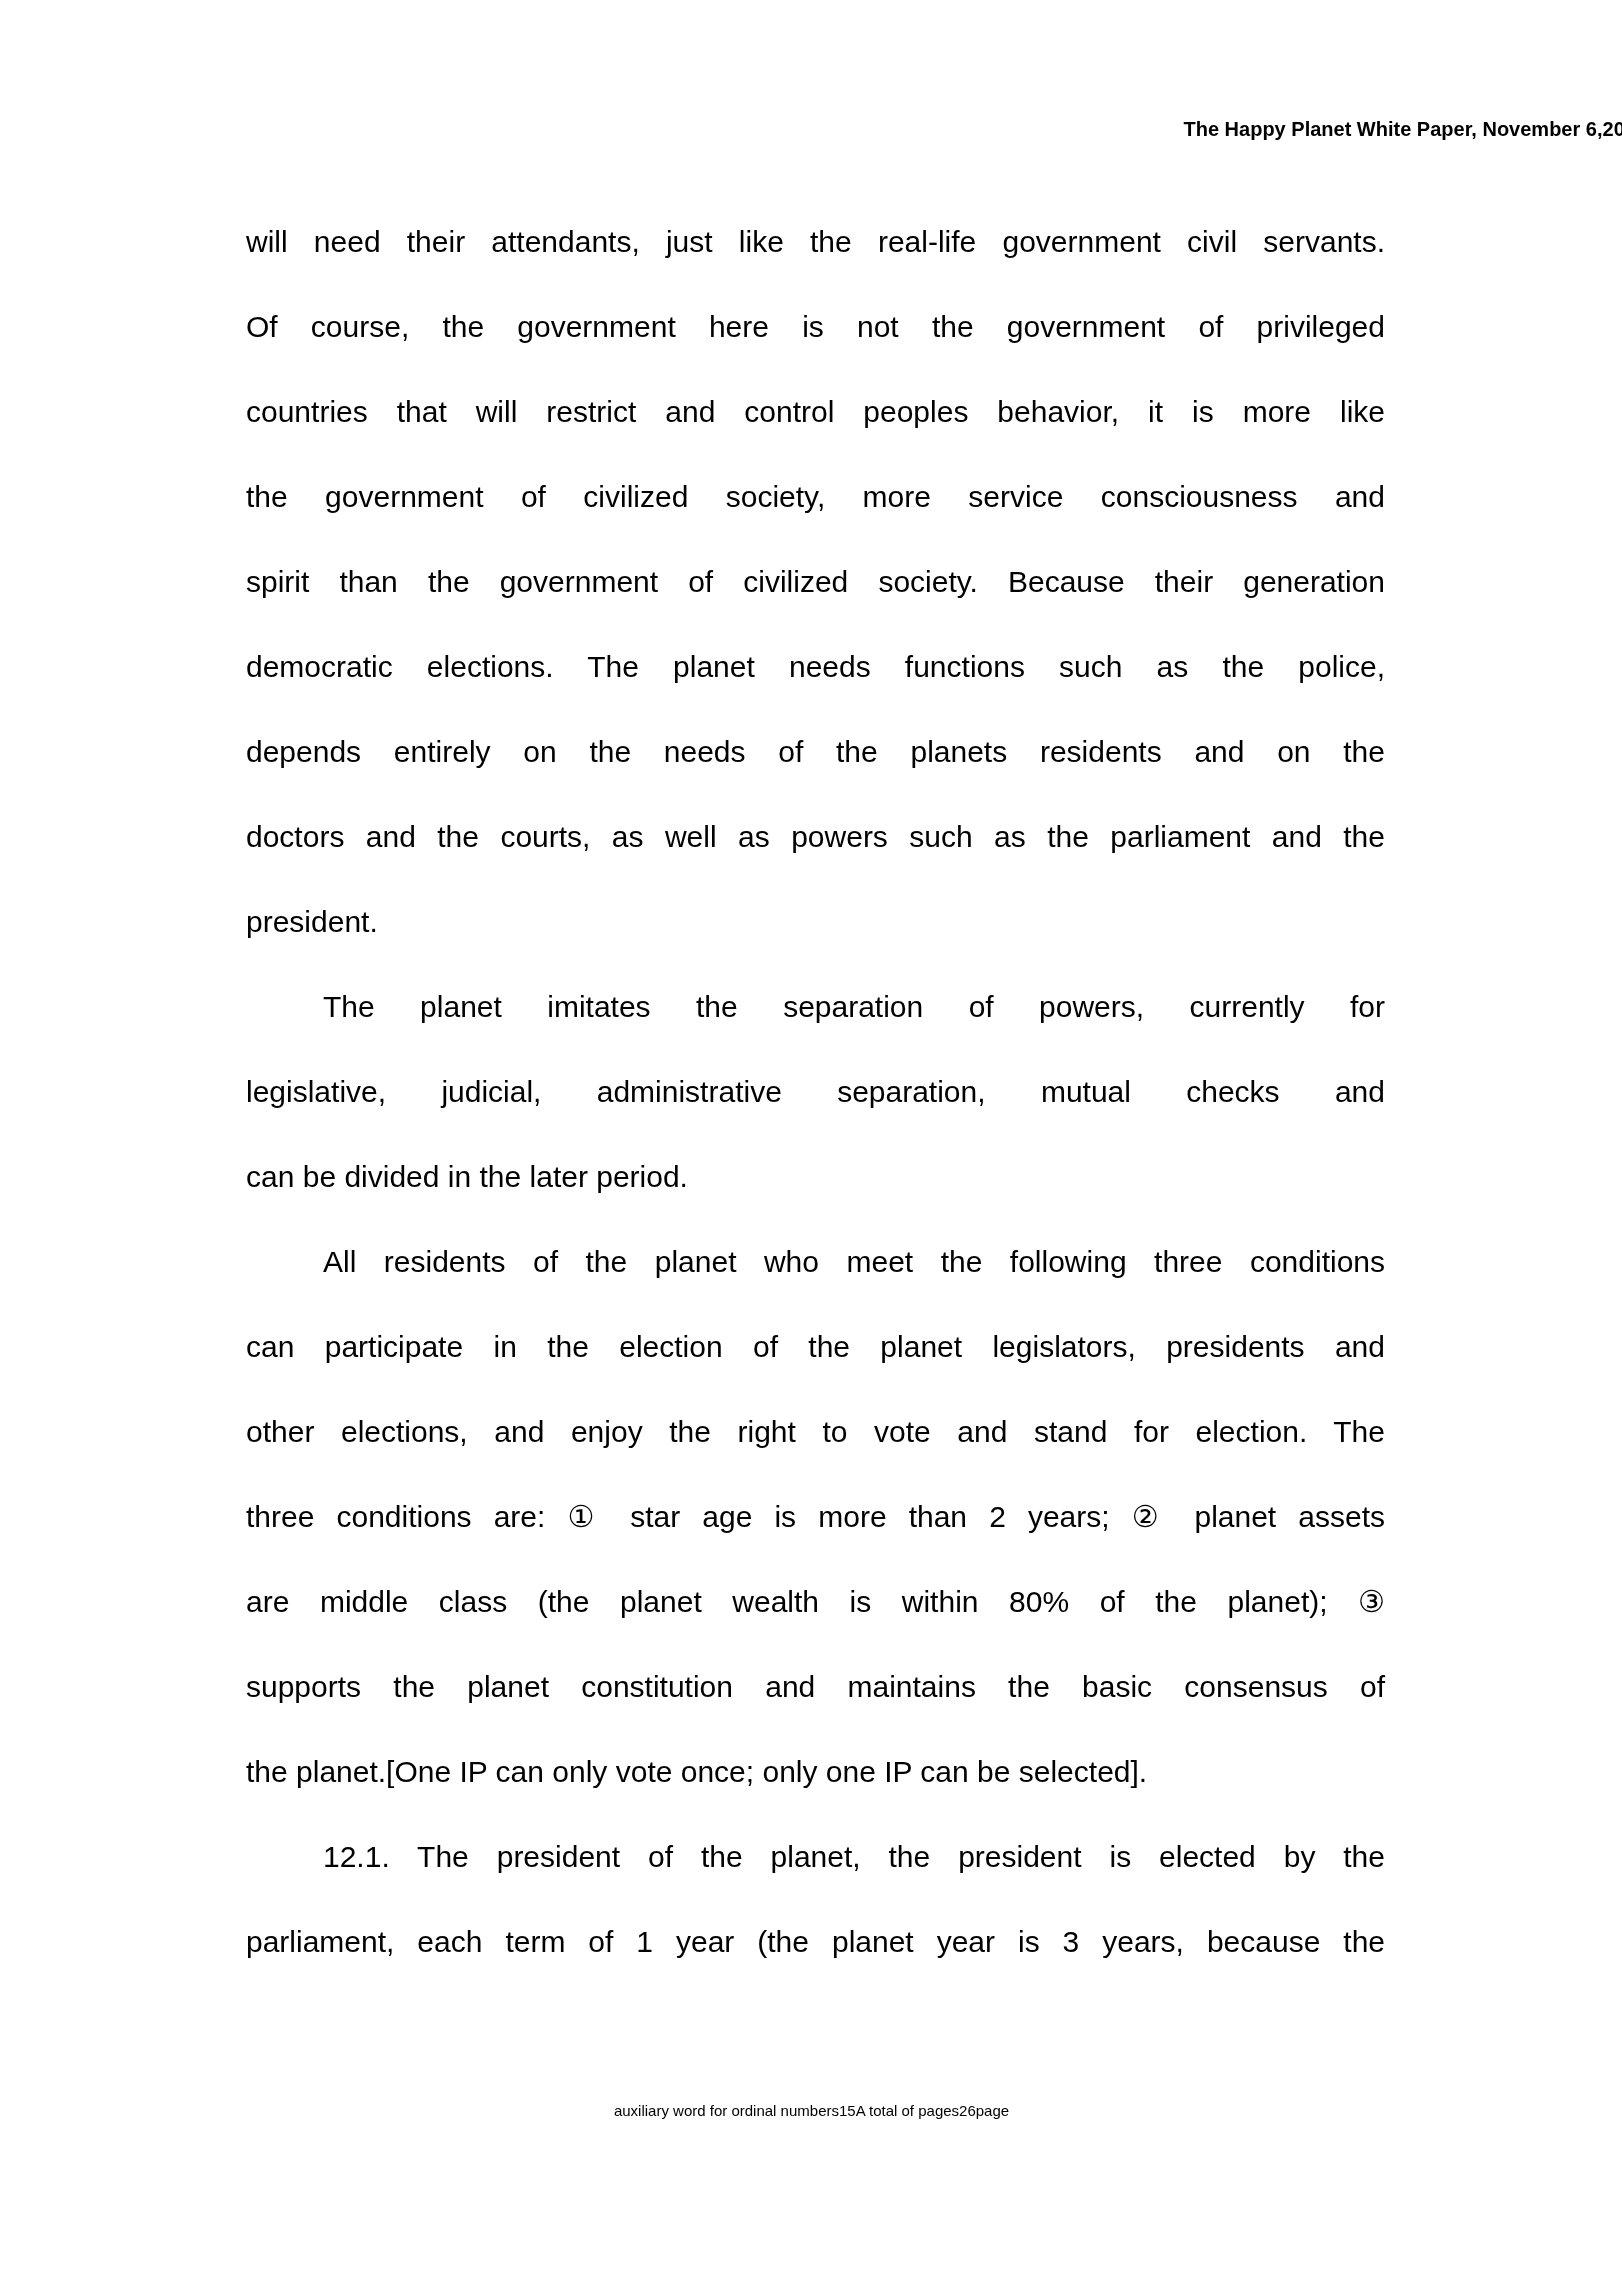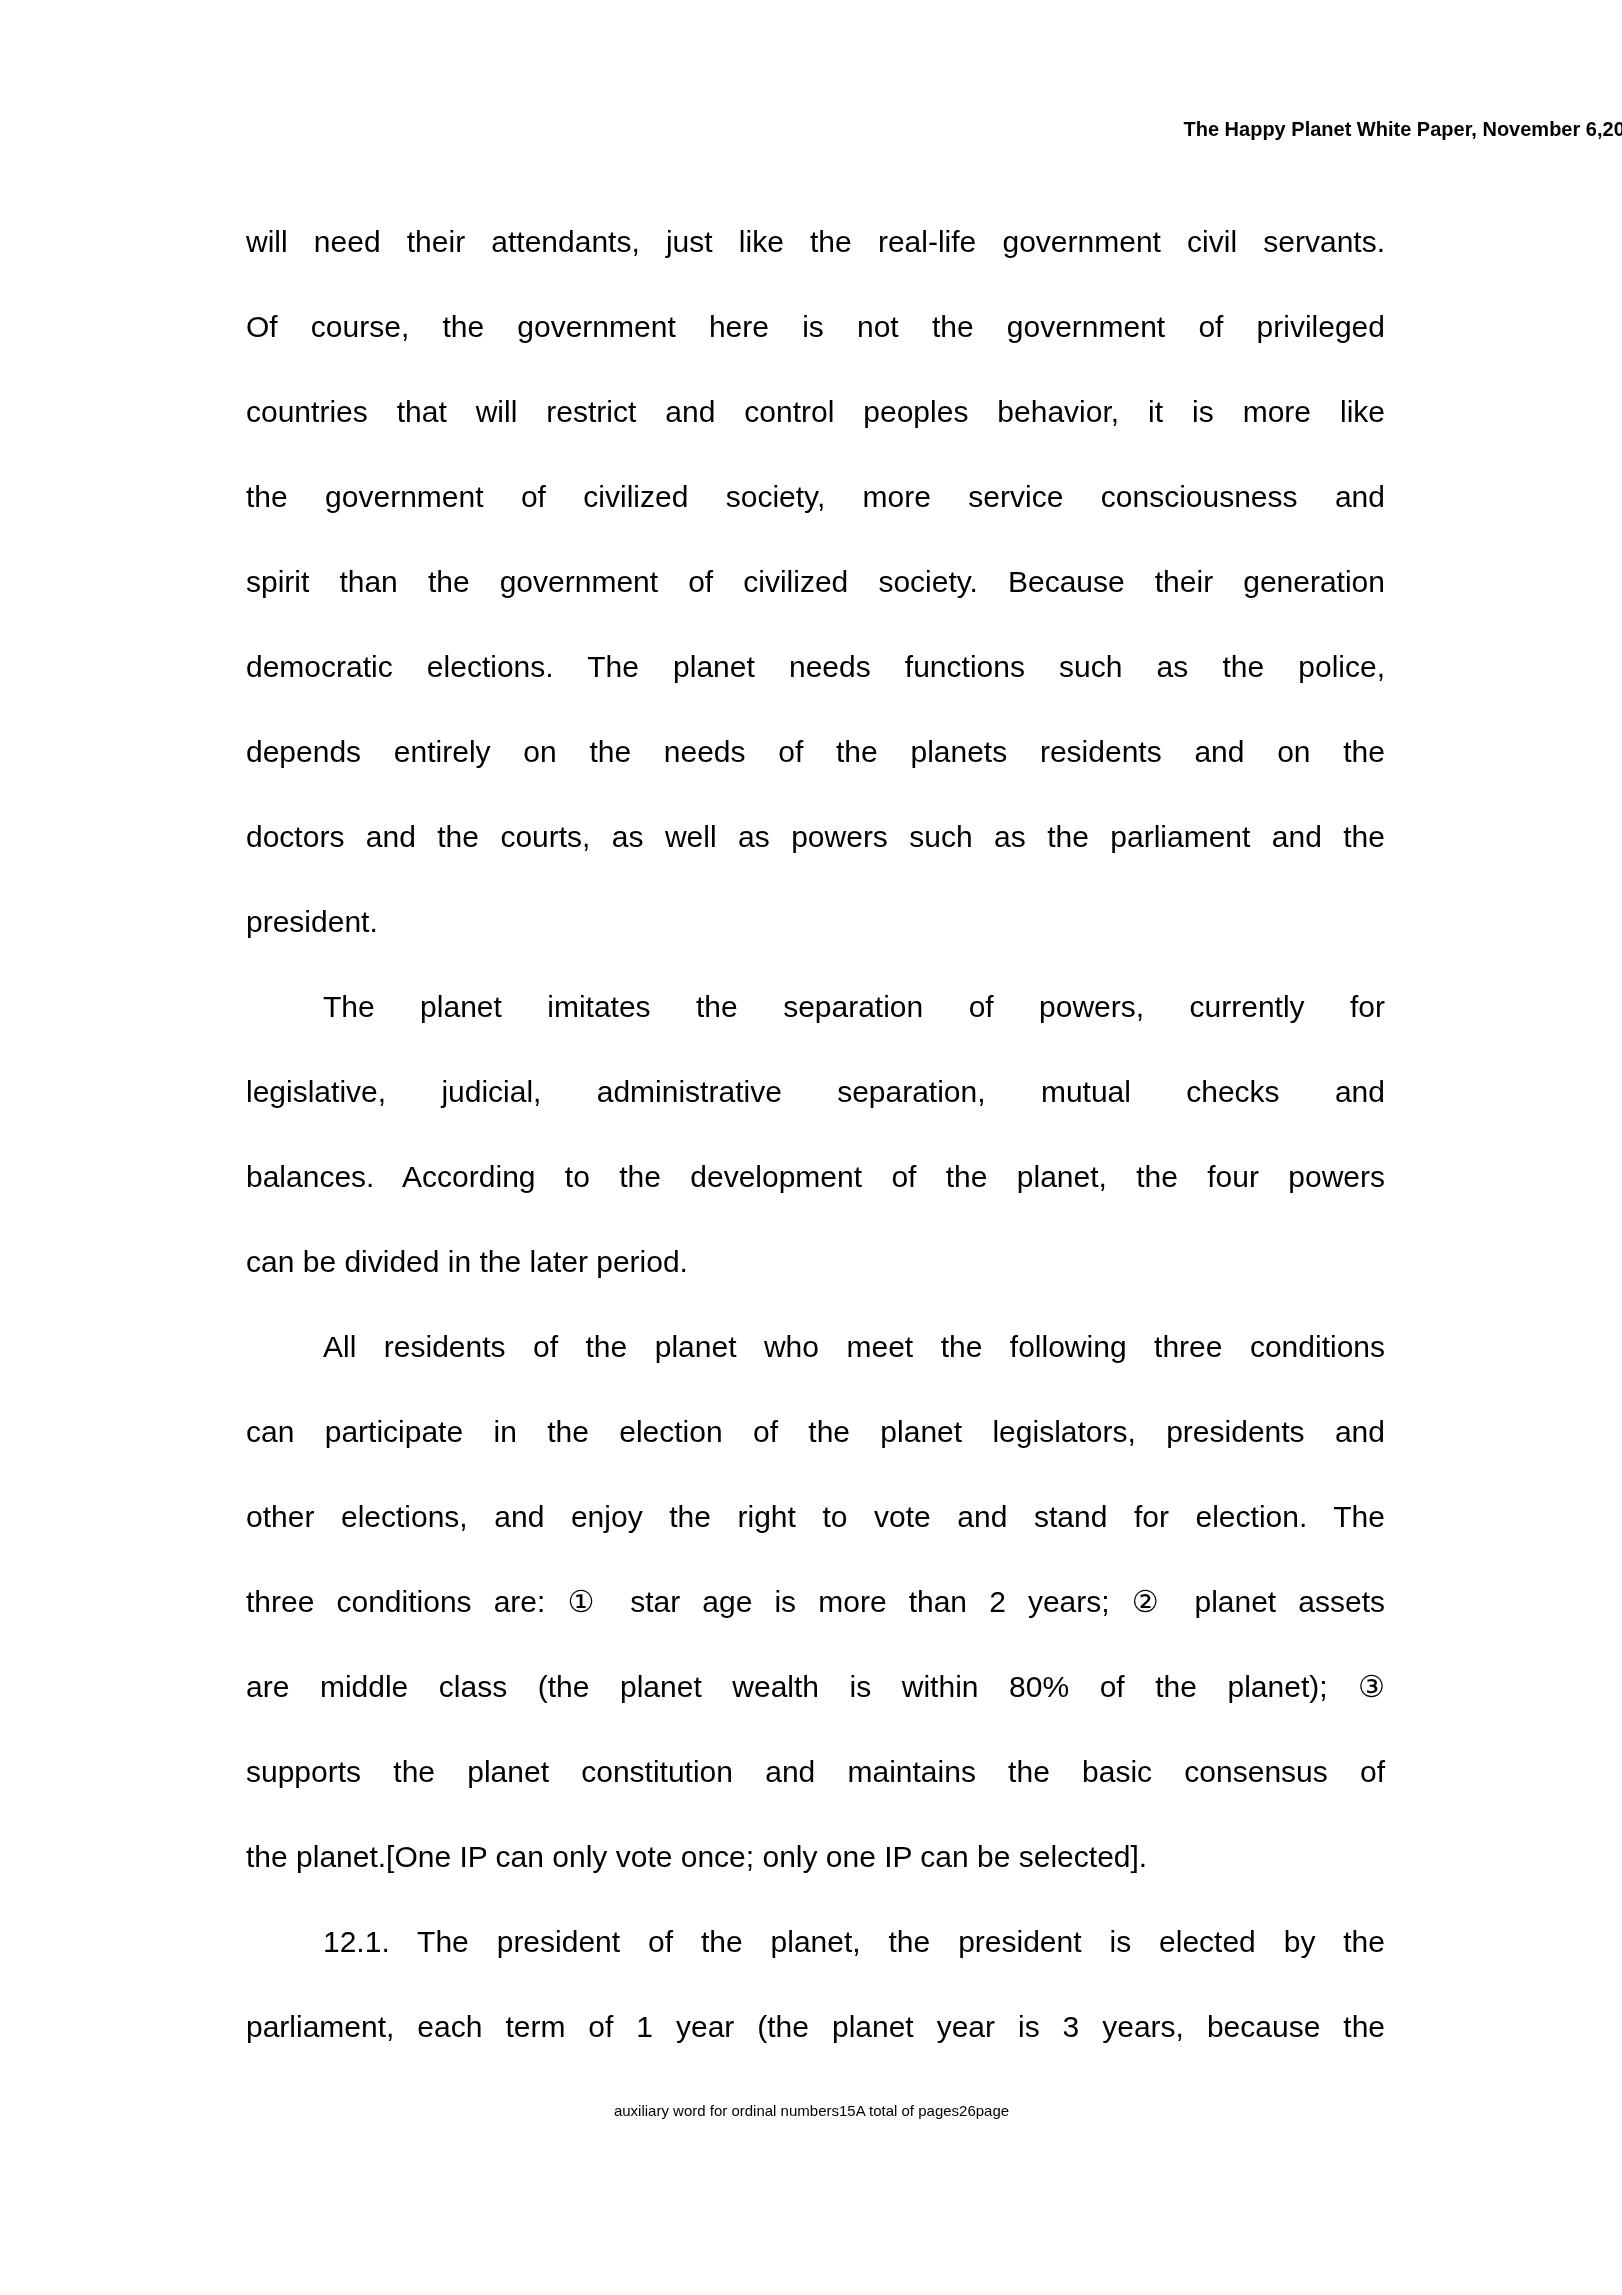--- a/index.html
+++ b/index.html
@@ -27,21 +27,20 @@
   <div class="line">countries that will restrict and control peoples behavior, it is more like</div>
   <div class="line">the government of civilized society, more service consciousness and</div>
   <div class="line">spirit than the government of civilized society. Because their generation</div>
   <div class="line">democratic elections. The planet needs functions such as the police,</div>
   <div class="line">depends entirely on the needs of the planets residents and on the</div>
   <div class="line">doctors and the courts, as well as powers such as the parliament and the</div>
   <div class="line last">president.</div>
 
   <div class="line indent">The planet imitates the separation of powers, currently for</div>
   <div class="line">legislative, judicial, administrative separation, mutual checks and</div>
-  <div class="line">balances. According to the development of the planet, the four powers</div>
   <div class="line last">can be divided in the later period.</div>
 
   <div class="line indent">All residents of the planet who meet the following three conditions</div>
   <div class="line">can participate in the election of the planet legislators, presidents and</div>
   <div class="line">other elections, and enjoy the right to vote and stand for election. The</div>
   <div class="line">three conditions are:  ①  star age is more than 2 years;  ②  planet assets</div>
   <div class="line">are middle class (the planet wealth is within 80% of the planet);  ③</div>
   <div class="line">supports the planet constitution and maintains the basic consensus of</div>
   <div class="line last">the planet.[One IP can only vote once; only one IP can be selected].</div>
 

